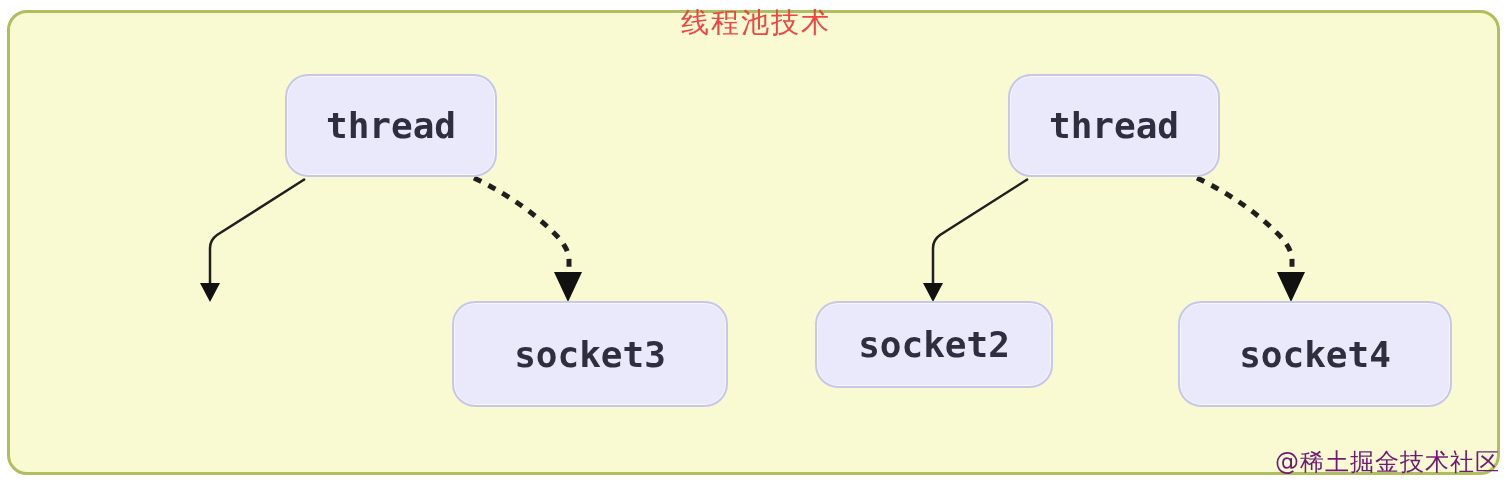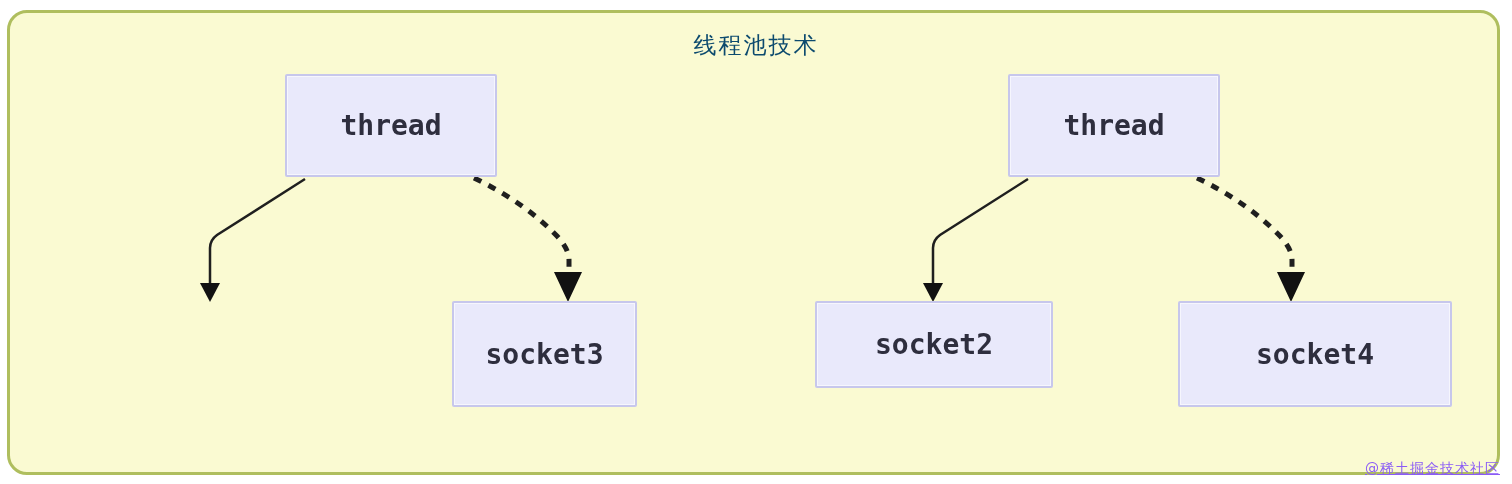--- a/index.html
+++ b/index.html
@@ -23,55 +23,55 @@
     width: 1493px;
     height: 465px;
     box-sizing: border-box;
     background: #fafad2;
     border: 3px solid #afbe5e;
     border-radius: 20px;
   }
   .diagram-title {
     position: absolute;
     left: 0;
-    top: 30px;
+    top: 4px;
     width: 100%;
     text-align: center;
-    font-size: 23px;
-    color: #0c4a6e;
+    font-size: 28px;
+    color: #ef4444;
     letter-spacing: 2px;
     font-family: "DejaVu Sans", sans-serif;
   }
   svg.edges {
     position: absolute;
     left: 0;
     top: 0;
     width: 1512px;
     height: 484px;
     pointer-events: none;
   }
   .node {
     position: absolute;
     box-sizing: border-box;
     background: #e9e9fb;
     border: 2px solid #c7c7ec;
-    border-radius: 2px;
+    border-radius: 23px;
     display: flex;
     align-items: center;
     justify-content: center;
     font-family: "DejaVu Sans Mono", "Liberation Mono", monospace;
-    font-size: 28px;
+    font-size: 36px;
     font-weight: 600;
     color: #2e2e3e;
     box-shadow: 0 0 0 1px rgba(255,255,255,0.6) inset;
   }
   .node-thread-left  { left: 285px;  top: 74px;  width: 212px; height: 103px; }
   .node-thread-right { left: 1008px; top: 74px;  width: 212px; height: 103px; }
   .node-socket1 { left: 92px;   top: 301px; width: 232px; height: 106px; }
-  .node-socket3 { left: 452px;  top: 301px; width: 185px; height: 106px; }
+  .node-socket3 { left: 452px;  top: 301px; width: 276px; height: 106px; }
   .node-socket2 { left: 815px;  top: 301px; width: 238px; height: 87px; }
   .node-socket4 { left: 1178px; top: 301px; width: 274px; height: 106px; }
   .edge-solid {
     fill: none;
     stroke: #1f1f1f;
     stroke-width: 2.5;
   }
   .edge-dashed {
     fill: none;
     stroke: #1f1f1f;
@@ -79,24 +79,23 @@
     stroke-dasharray: 8 8;
   }
   .arrowhead {
     fill: #111111;
     stroke: none;
   }
   .watermark {
     position: absolute;
     right: 12px;
     bottom: 6px;
-    font-size: 14px;
-    color: #8b5cf6;
+    font-size: 24px;
+    color: #701a75;
     letter-spacing: 1px;
-    text-decoration: underline;
   }
 </style>
 </head>
 <body>
 
 <div class="stage">
 
   <div class="canvas"></div>
 
   <div class="diagram-title">线程池技术</div>

